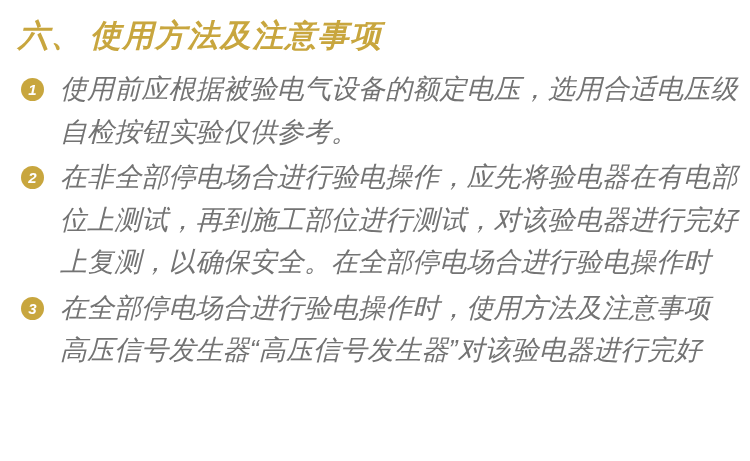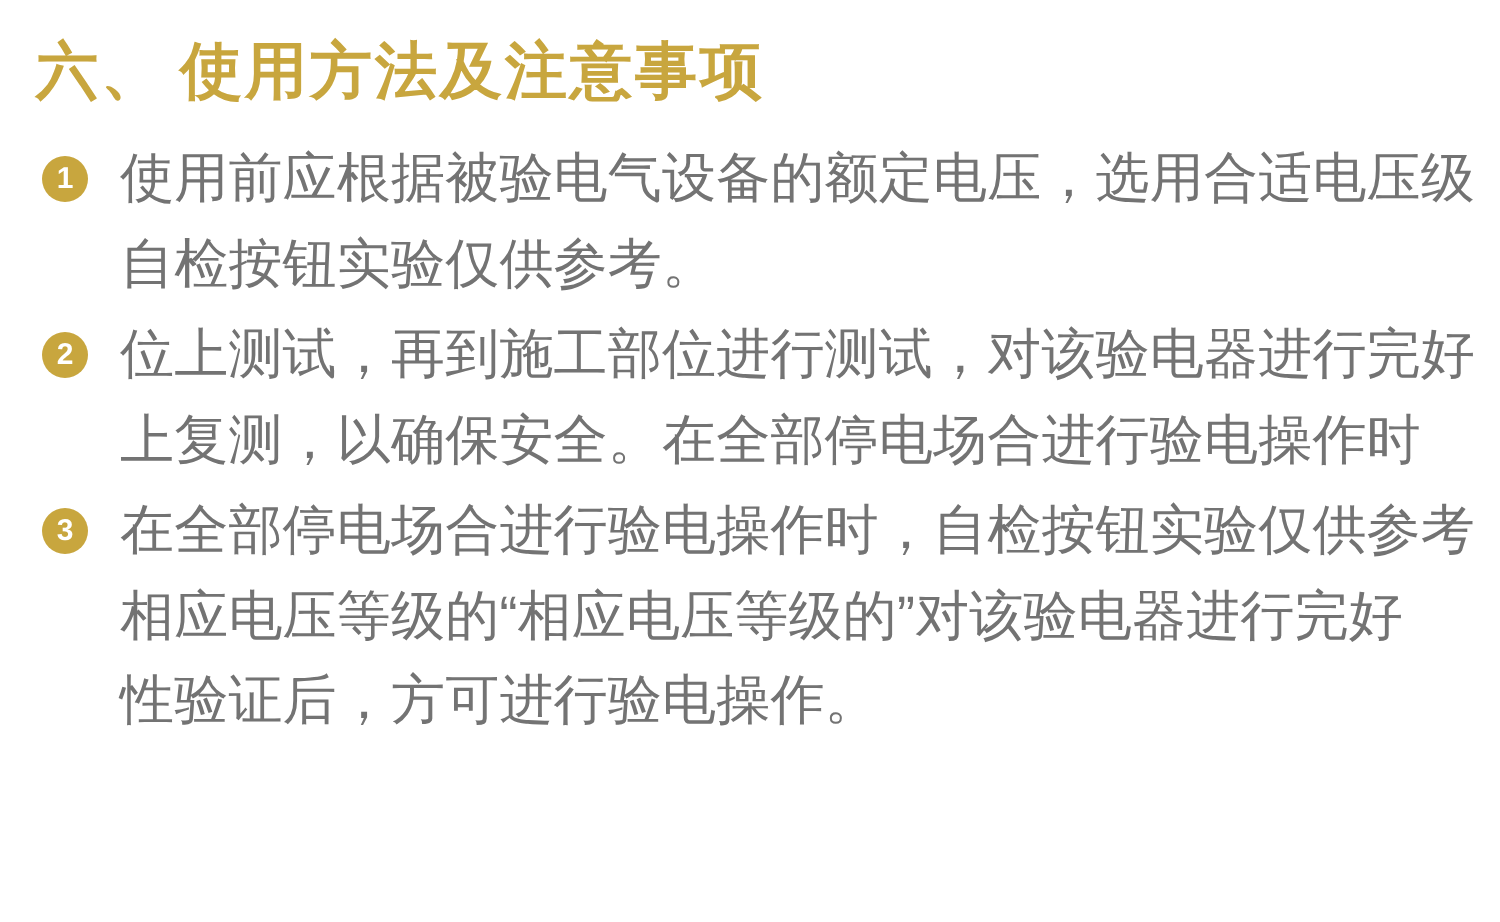--- a/index.html
+++ b/index.html
@@ -9,20 +9,21 @@
   }
   .page {
     position: relative;
     width: 750px;
     height: 441px;
     box-sizing: border-box;
     background: #ffffff;
     padding: 16px 12px 0 18px;
     overflow: hidden;
     font-family: "Liberation Sans", "DejaVu Sans", sans-serif;
+    font-style: italic;
   }
   .heading {
     margin: 0 0 12px 0;
     font-size: 31px;
     line-height: 40px;
     font-weight: 700;
     color: #C8A63E;
     letter-spacing: 1.5px;
     white-space: nowrap;
   }
@@ -72,27 +73,27 @@
     <div class="badge">1</div>
     <div class="item-text">
       <div class="text-line">使用前应根据被验电气设备的额定电压，选用合适电压级</div>
       <div class="text-line">自检按钮实验仅供参考。</div>
     </div>
   </div>
 
   <div class="item">
     <div class="badge">2</div>
     <div class="item-text">
+      <div class="text-line">在非全部停电场合进行验电操作，应先将验电器在有电部</div>
       <div class="text-line">位上测试，再到施工部位进行测试，对该验电器进行完好</div>
       <div class="text-line">上复测，以确保安全。在全部停电场合进行验电操作时</div>
     </div>
   </div>
 
   <div class="item">
     <div class="badge">3</div>
     <div class="item-text">
-      <div class="text-line">在全部停电场合进行验电操作时，自检按钮实验仅供参考</div>
-      <div class="text-line">相应电压等级的“相应电压等级的”对该验电器进行完好</div>
-      <div class="text-line">性验证后，方可进行验电操作。</div>
+      <div class="text-line">在全部停电场合进行验电操作时，使用方法及注意事项</div>
+      <div class="text-line">高压信号发生器“高压信号发生器”对该验电器进行完好</div>
     </div>
   </div>
 
 </div>
 
 </body></html>

